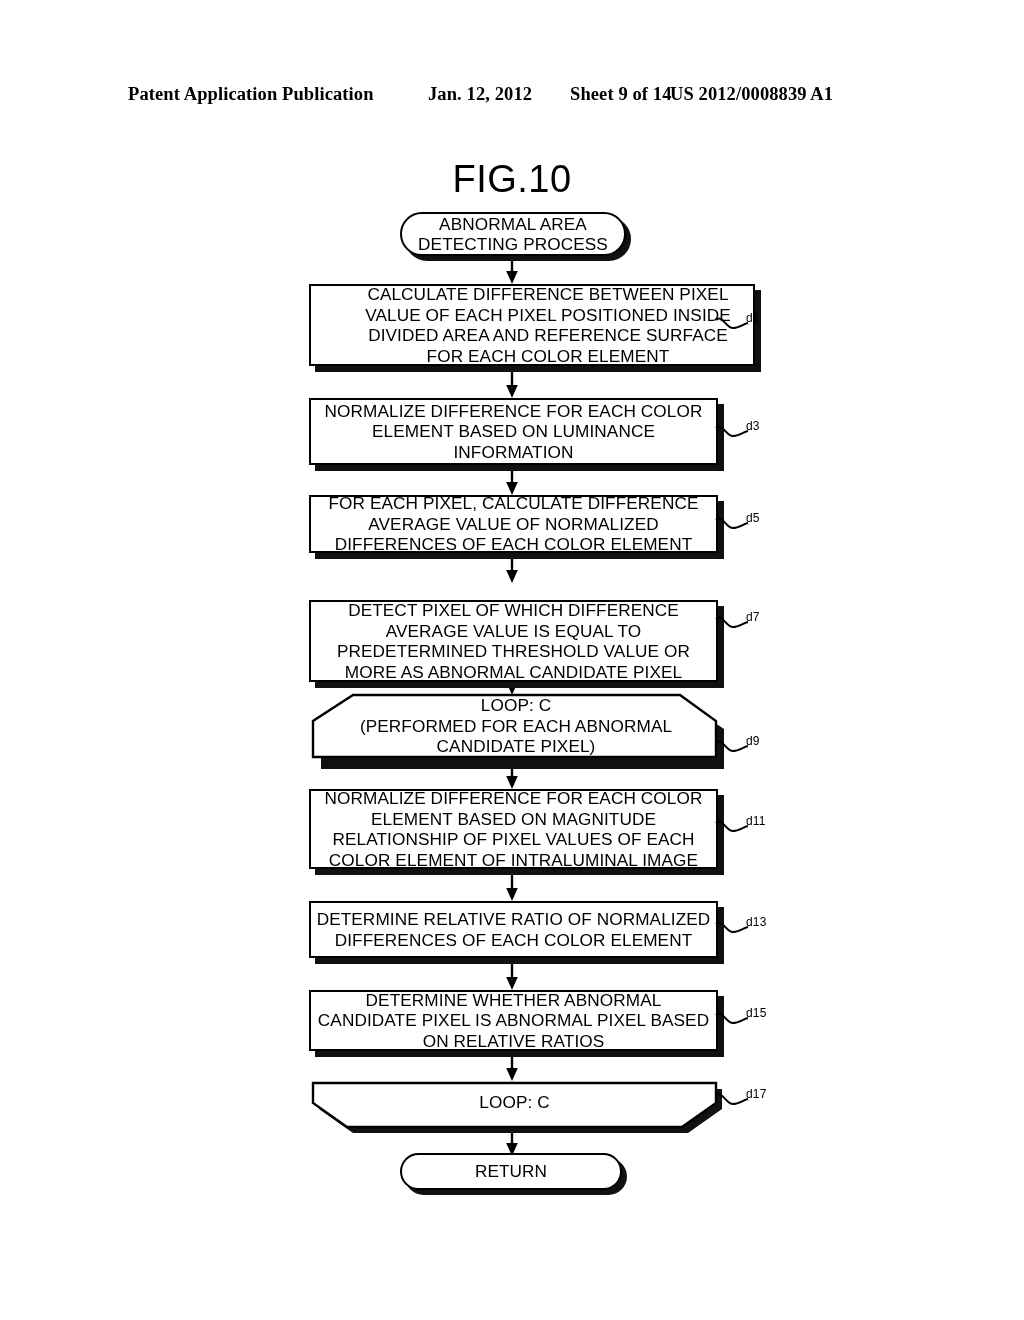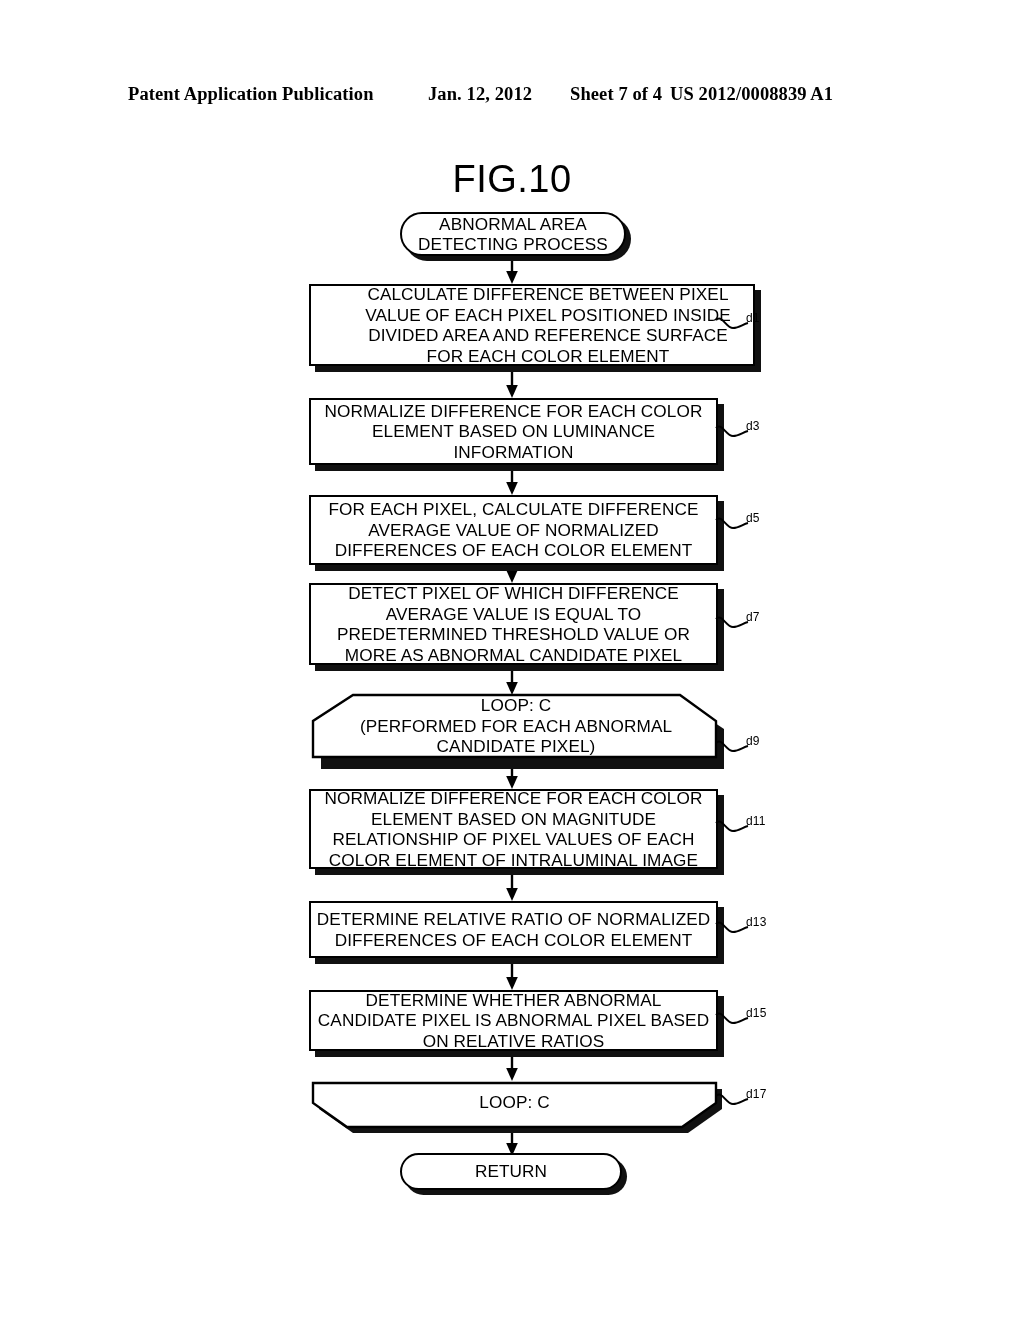--- a/index.html
+++ b/index.html
@@ -123,21 +123,21 @@
     z-index: 1;
     overflow: visible;
   }
 </style>
 </head>
 <body>
 
 <div id="patent-header">
   <span class="h-pub">Patent Application Publication</span>
   <span class="h-date">Jan. 12, 2012</span>
-  <span class="h-sheet">Sheet 7 of 4</span>
+  <span class="h-sheet">Sheet 9 of 14</span>
   <span class="h-patno">US 2012/0008839 A1</span>
 </div>
 
 <div id="fig-title">FIG.10</div>
 
 <div id="flowchart">
 
   <svg class="connector" style="left:500px; top:254px; width:24px; height:30px;" viewBox="0 0 24 30">
     <line x1="12" y1="0" x2="12" y2="22" stroke="#000" stroke-width="2.4"></line>
     <polygon points="12,30 6.2,17 17.8,17" fill="#000"></polygon>
@@ -207,31 +207,31 @@
   <div class="node process" style="left:309px; top:398px; width:409px; height:67px;">
     <span>NORMALIZE DIFFERENCE FOR EACH COLOR
 ELEMENT BASED ON LUMINANCE
 INFORMATION</span>
   </div>
   <svg class="ref-tilde" style="left:716px; top:420px; width:32px; height:24px;" viewBox="0 0 32 24">
     <path d="M0,8 C6,2 10,16 17,16 C23,16 27,12 32,11" fill="none" stroke="#000" stroke-width="2"></path>
   </svg>
   <div class="ref-label" style="left:746px; top:419px;">d3</div>
 
-  <div class="node process" style="left:309px; top:495px; width:409px; height:70px;">
+  <div class="node process" style="left:309px; top:495px; width:409px; height:58px;">
     <span>FOR EACH PIXEL, CALCULATE DIFFERENCE
 AVERAGE VALUE OF NORMALIZED
 DIFFERENCES OF EACH COLOR ELEMENT</span>
   </div>
   <svg class="ref-tilde" style="left:716px; top:512px; width:32px; height:24px;" viewBox="0 0 32 24">
     <path d="M0,8 C6,2 10,16 17,16 C23,16 27,12 32,11" fill="none" stroke="#000" stroke-width="2"></path>
   </svg>
   <div class="ref-label" style="left:746px; top:511px;">d5</div>
 
-  <div class="node process" style="left:309px; top:583px; width:409px; height:82px;">
+  <div class="node process" style="left:309px; top:600px; width:409px; height:82px;">
     <span>DETECT PIXEL OF WHICH DIFFERENCE
 AVERAGE VALUE IS EQUAL TO
 PREDETERMINED THRESHOLD VALUE OR
 MORE AS ABNORMAL CANDIDATE PIXEL</span>
   </div>
   <svg class="ref-tilde" style="left:716px; top:611px; width:32px; height:24px;" viewBox="0 0 32 24">
     <path d="M0,8 C6,2 10,16 17,16 C23,16 27,12 32,11" fill="none" stroke="#000" stroke-width="2"></path>
   </svg>
   <div class="ref-label" style="left:746px; top:610px;">d7</div>
 

